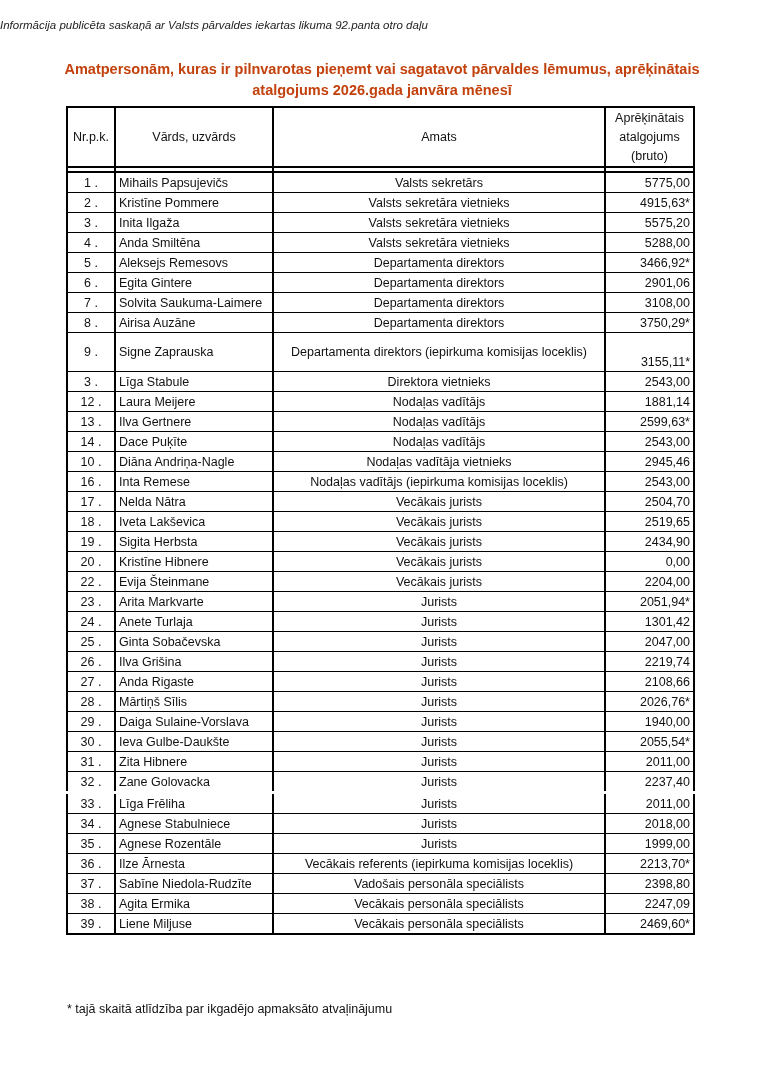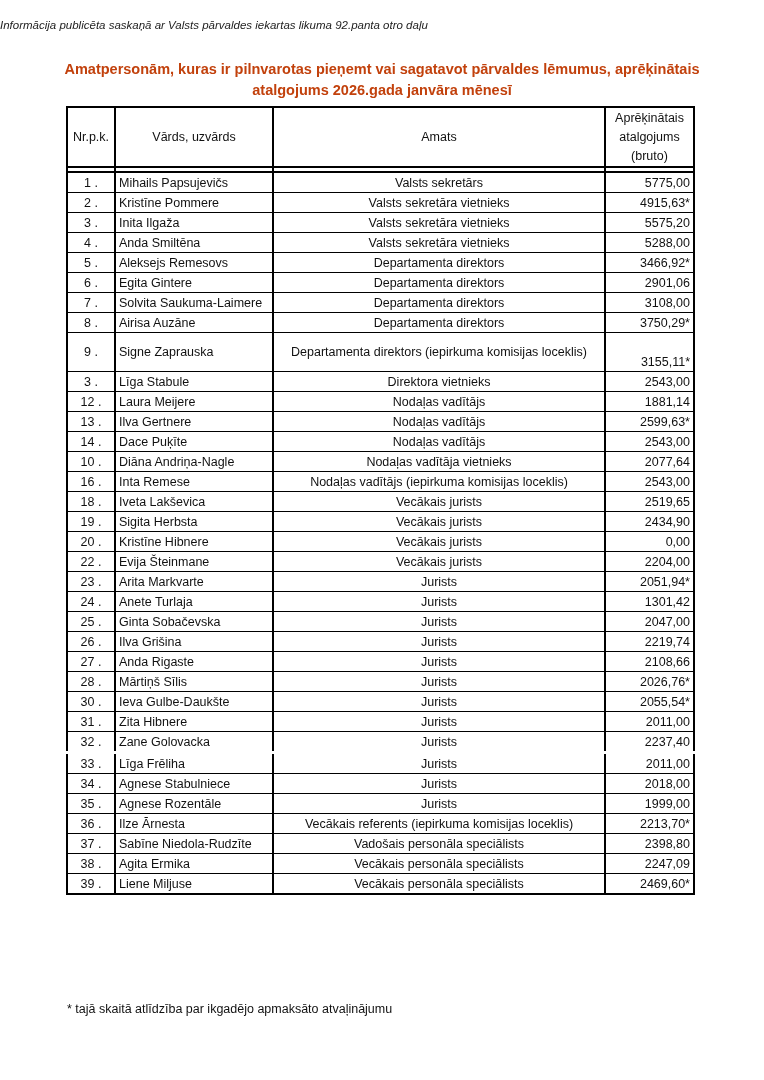--- a/index.html
+++ b/index.html
@@ -170,29 +170,35 @@
       <tr class="row">
         <td class="nr">14 .</td>
         <td class="name">Dace Puķīte</td>
         <td class="amats">Nodaļas vadītājs</td>
         <td class="sal">2543,00</td>
       </tr>
       <tr class="row">
         <td class="nr">10 .</td>
         <td class="name">Diāna Andriņa-Nagle</td>
         <td class="amats">Nodaļas vadītāja vietnieks</td>
-        <td class="sal">2077,64</td>
+        <td class="sal">2945,46</td>
       </tr>
       <tr class="row">
         <td class="nr">16 .</td>
         <td class="name">Inta Remese</td>
         <td class="amats">Nodaļas vadītājs (iepirkuma komisijas loceklis)</td>
         <td class="sal">2543,00</td>
       </tr>
       <tr class="row">
+        <td class="nr">17 .</td>
+        <td class="name">Nelda Nātra</td>
+        <td class="amats">Vecākais jurists</td>
+        <td class="sal">2504,70</td>
+      </tr>
+      <tr class="row">
         <td class="nr">18 .</td>
         <td class="name">Iveta Lakševica</td>
         <td class="amats">Vecākais jurists</td>
         <td class="sal">2519,65</td>
       </tr>
       <tr class="row">
         <td class="nr">19 .</td>
         <td class="name">Sigita Herbsta</td>
         <td class="amats">Vecākais jurists</td>
         <td class="sal">2434,90</td>
@@ -237,20 +243,26 @@
         <td class="nr">27 .</td>
         <td class="name">Anda Rigaste</td>
         <td class="amats">Jurists</td>
         <td class="sal">2108,66</td>
       </tr>
       <tr class="row">
         <td class="nr">28 .</td>
         <td class="name">Mārtiņš Sīlis</td>
         <td class="amats">Jurists</td>
         <td class="sal">2026,76*</td>
+      </tr>
+      <tr class="row">
+        <td class="nr">29 .</td>
+        <td class="name">Daiga Sulaine-Vorslava</td>
+        <td class="amats">Jurists</td>
+        <td class="sal">1940,00</td>
       </tr>
       <tr class="row">
         <td class="nr">30 .</td>
         <td class="name">Ieva Gulbe-Daukšte</td>
         <td class="amats">Jurists</td>
         <td class="sal">2055,54*</td>
       </tr>
       <tr class="row">
         <td class="nr">31 .</td>
         <td class="name">Zita Hibnere</td>

